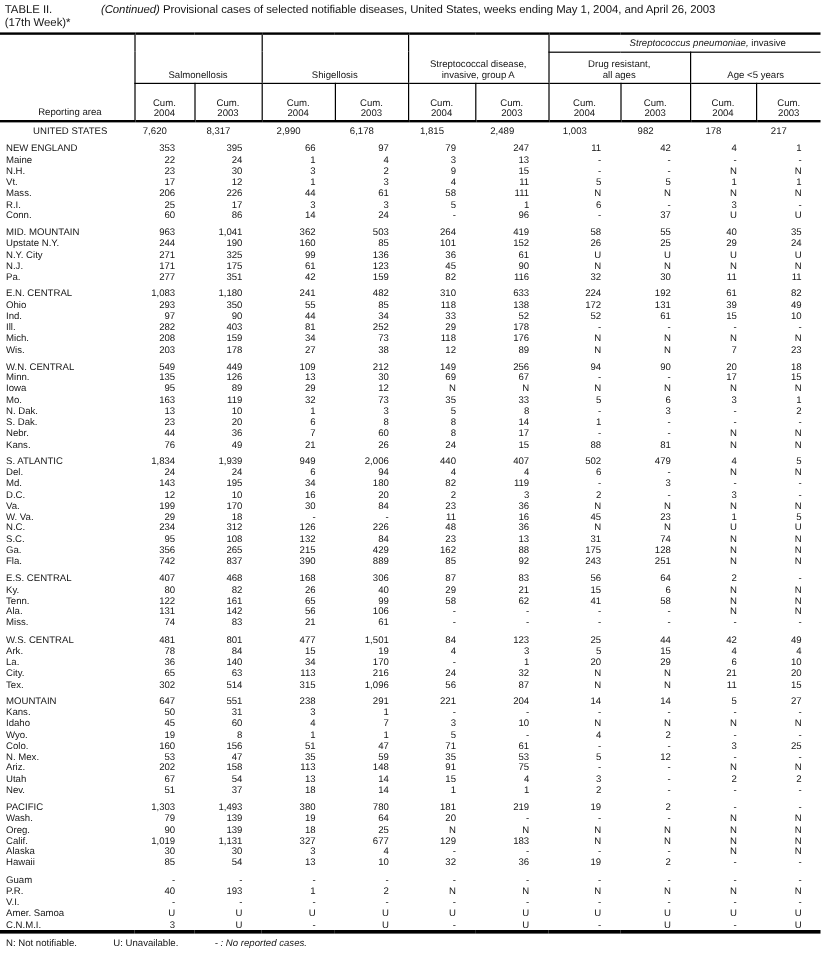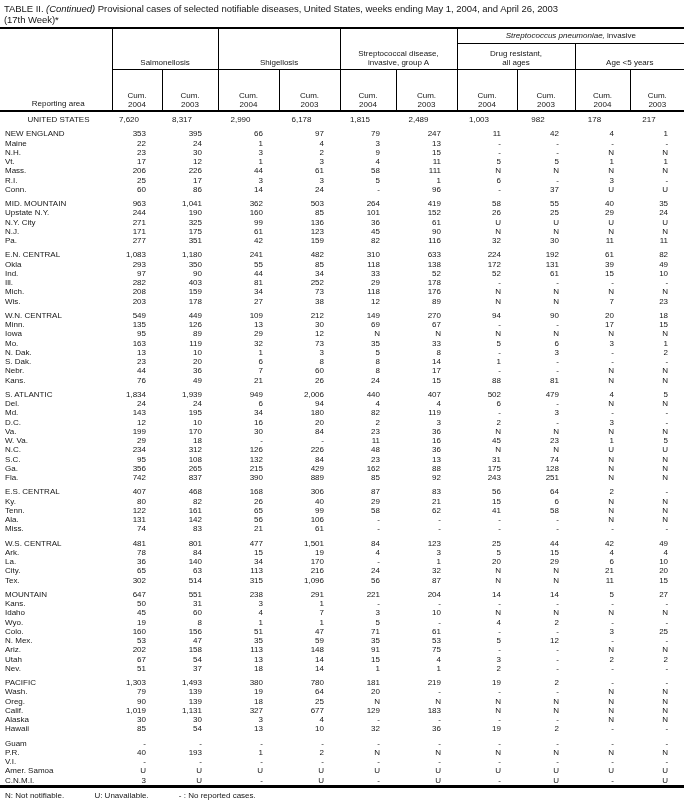--- a/index.html
+++ b/index.html
@@ -2,30 +2,30 @@
 <html><head>
 <meta charset="utf-8">
 <style>
   html,body { margin:0; padding:0; background:#fff; }
   .page {
     width:684px; height:801px; background:#ffffff; color:#161616;
     font-family:"Liberation Sans", sans-serif; position:relative; overflow:hidden;
     -webkit-font-smoothing:antialiased;
   }
   .title { padding:3px 4px 0 4px; font-size:9.5px; line-height:11px; letter-spacing:-0.05px; }
-  .ital { font-style:italic; }
+  .ital { font-style:italic;margin-left:38px; }
 
   table.data {
     border-collapse:collapse; table-layout:fixed; width:684px;
     margin-top:2px; border-bottom:3px solid #000;
   }
   thead th { font-weight:400; font-size:8px; padding:0; line-height:9px; }
   thead tr.h1 { height:15px; }
   thead tr.h2 { height:26px; }
-  thead tr.h3 { height:42px; }
+  thead tr.h3 { height:32px; }
   .th-top { border-top:2px solid #000; }
   th.area-h {
     vertical-align:bottom; text-align:center; padding:0 0 2px 5px;
     border-bottom:2.5px solid #000;
   }
   th.group {
     border-left:1.5px solid #000; border-bottom:1.5px solid #000;
     vertical-align:bottom; text-align:center; padding-bottom:2px;
   }
   th.spanner {
@@ -39,21 +39,21 @@
   tbody td {
     font-size:8px; line-height:9.25px; padding:0; white-space:nowrap; overflow:hidden;
   }
   tbody td.area { text-align:left; padding-left:5px; }
   tbody td.num  { text-align:right; padding-right:16px; }
   tbody tr:first-child td { padding-top:3px;text-align:center; }
   tbody tr.gap td { padding-top:5px; }
 
   .footnotes { padding:3px 0 0 5px; font-size:8px; line-height:10px; }
   .legend span { margin-right:28px; }
-  .legend span:last-child { margin-right:16px; }
+  .legend span:last-child { margin-right:16px;font-style:italic; }
 </style>
 </head>
 <body>
 
 <div class="page">
 
   <div class="title">
     <div><span>TABLE II. </span><span class="ital">(Continued)</span><span> Provisional cases of selected notifiable diseases, United States, weeks ending May 1, 2004, and April 26, 2003</span></div>
     <div>(17th Week)*</div>
   </div>
@@ -310,21 +310,21 @@
           <td class="num">241</td>
           <td class="num">482</td>
           <td class="num">310</td>
           <td class="num">633</td>
           <td class="num">224</td>
           <td class="num">192</td>
           <td class="num">61</td>
           <td class="num">82</td>
         </tr>
         <tr>
-          <td class="area">Okla</td>
+          <td class="area">Ohio</td>
           <td class="num">293</td>
           <td class="num">350</td>
           <td class="num">55</td>
           <td class="num">85</td>
           <td class="num">118</td>
           <td class="num">138</td>
           <td class="num">172</td>
           <td class="num">131</td>
           <td class="num">39</td>
           <td class="num">49</td>
@@ -381,21 +381,21 @@
           <td class="num">7</td>
           <td class="num">23</td>
         </tr>
         <tr class="gap">
           <td class="area">W.N. CENTRAL</td>
           <td class="num">549</td>
           <td class="num">449</td>
           <td class="num">109</td>
           <td class="num">212</td>
           <td class="num">149</td>
-          <td class="num">270</td>
+          <td class="num">256</td>
           <td class="num">94</td>
           <td class="num">90</td>
           <td class="num">20</td>
           <td class="num">18</td>
         </tr>
         <tr>
           <td class="area">Minn.</td>
           <td class="num">135</td>
           <td class="num">126</td>
           <td class="num">13</td>

